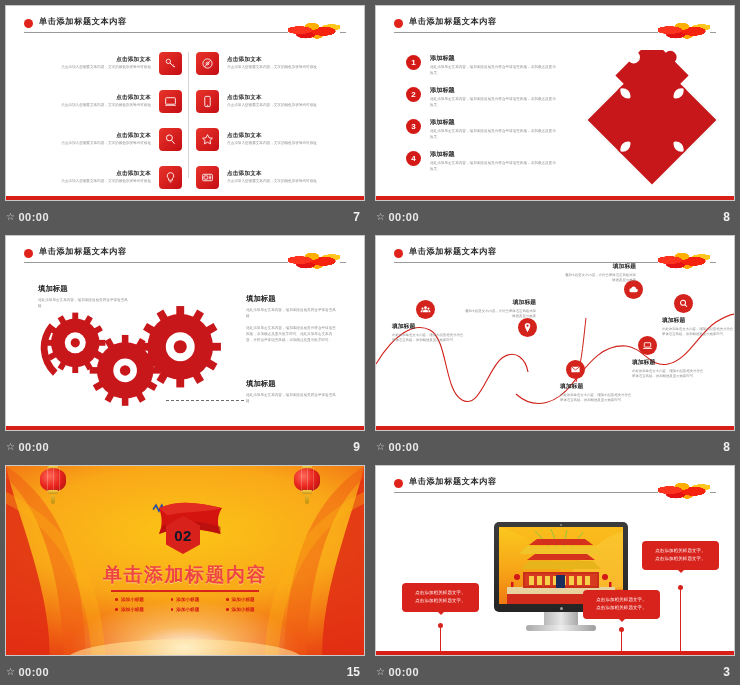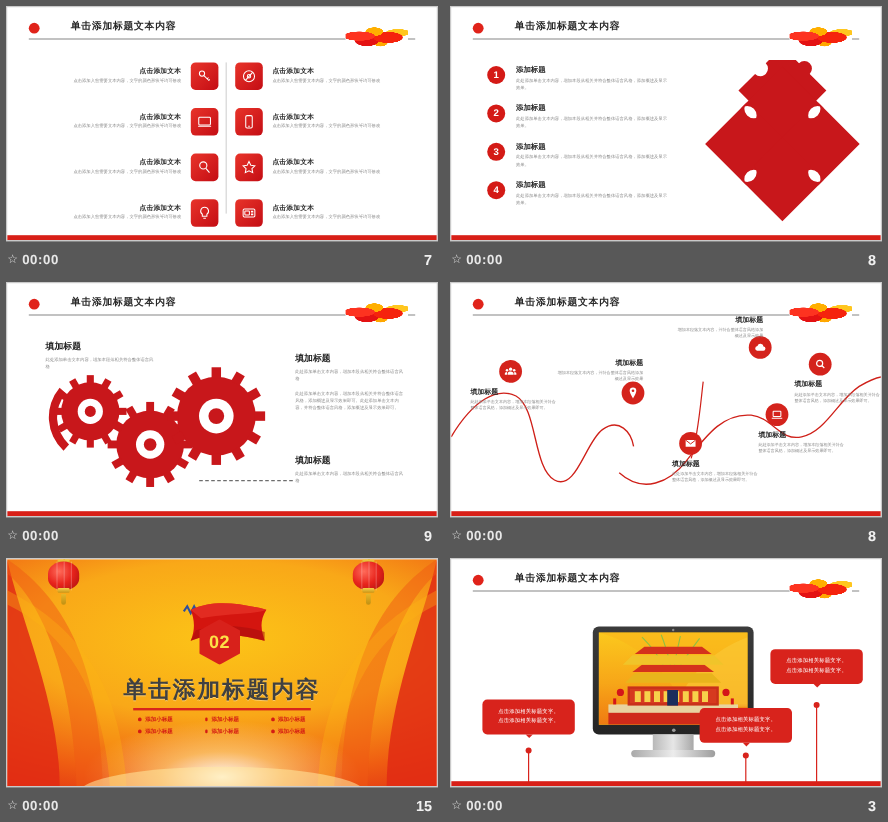--- a/index.html
+++ b/index.html
@@ -41,21 +41,21 @@
   .footer .star { font-size:10px; color:#dcdcdc; line-height:1; }
   .footer .pg {
     position:absolute; right:10px; top:4px;
     font-size:12px; font-weight:bold; color:#f0f0f0;
   }
   
   .shead { position:absolute; left:18px; top:10px; right:18px; height:26px; }
   .dot { position:absolute; left:0; top:3px; width:9px; height:9px; border-radius:50%; background:#e0231a; }
   .stitle {
     position:absolute; left:15px; top:0px;
-    font-size:8.2px; color:#2a2a2a; font-weight:bold; letter-spacing:.6px; white-space:nowrap;margin-left:20px;
+    font-size:8.2px; color:#2a2a2a; font-weight:bold; letter-spacing:.6px; white-space:nowrap;
   }
   .hrule { position:absolute; left:0; right:0; top:16px; height:1.4px; background:#9a9a9a; }
   .deco {
     position:absolute; right:6px; top:2px; width:52px; height:22px;
     background:
       radial-gradient(ellipse at 22% 55%, #e23a2a 0 22%, transparent 23%),
       radial-gradient(ellipse at 46% 38%, #f2b01c 0 18%, transparent 19%),
       radial-gradient(ellipse at 68% 60%, #d92a18 0 24%, transparent 25%),
       radial-gradient(ellipse at 84% 42%, #f6c63a 0 16%, transparent 17%),
       radial-gradient(ellipse at 34% 72%, #c8191a 0 20%, transparent 21%),
@@ -121,28 +121,28 @@
     position:absolute; top:6px; left:0; width:26px; height:24px; border-radius:50%/42%;
     background:radial-gradient(ellipse at 36% 34%, #ff6b5a 0%, #e8241c 48%, #a50d0d 100%);
   }
   .lan-rib { position:absolute; top:6px; width:1.3px; height:24px; background:rgba(255,255,255,.22); }
   .lan-cap { position:absolute; left:8px; width:10px; height:4px; background:linear-gradient(#f7d14a,#c99417); border-radius:1px; }
   .lan-str { position:absolute; left:12.6px; top:0; width:1.2px; height:7px; background:#c99417; }
   .lan-tas { position:absolute; left:11px; top:33px; width:4px; height:9px; background:linear-gradient(#e8b728,#c08f12); border-radius:0 0 2px 2px; }
   .s11flag { position:absolute; left:140px; top:32px; width:86px; height:46px; }
   .badge02 {
     position:absolute; left:160px; top:50px; width:34px; height:38px;
-    background:#d8211b; color:#fde047;
+    background:#d8211b; color:#0f172a;
     clip-path:polygon(50% 0%,100% 25%,100% 75%,50% 100%,0% 75%,0% 25%);
     display:flex; align-items:center; justify-content:center;
     font-size:15px; font-weight:bold; letter-spacing:.5px;
   }
   .s11title {
     position:absolute; left:0; right:0; top:96px; text-align:center;
-    font-size:19px; font-weight:bold; color:#404040; letter-spacing:1.5px;
+    font-size:19px; font-weight:bold; color:#ef4444; letter-spacing:1.5px;
     text-shadow:0 1px 0 rgba(255,255,255,.35);
   }
   .s11uline { position:absolute; left:105px; right:105px; top:124px; height:1.5px; background:#d8251b; }
   .s11bul { position:absolute; left:96px; right:96px; top:131px; display:flex; flex-wrap:wrap; }
   .s11b {
     width:33.33%; display:flex; align-items:center; gap:3px;
     font-size:4.6px; font-weight:bold; color:#d41b14; margin-bottom:5px; justify-content:center;
   }
   .s11b i { width:2.6px; height:2.6px; border-radius:50%; background:#d41b14; flex:0 0 auto; }
   

